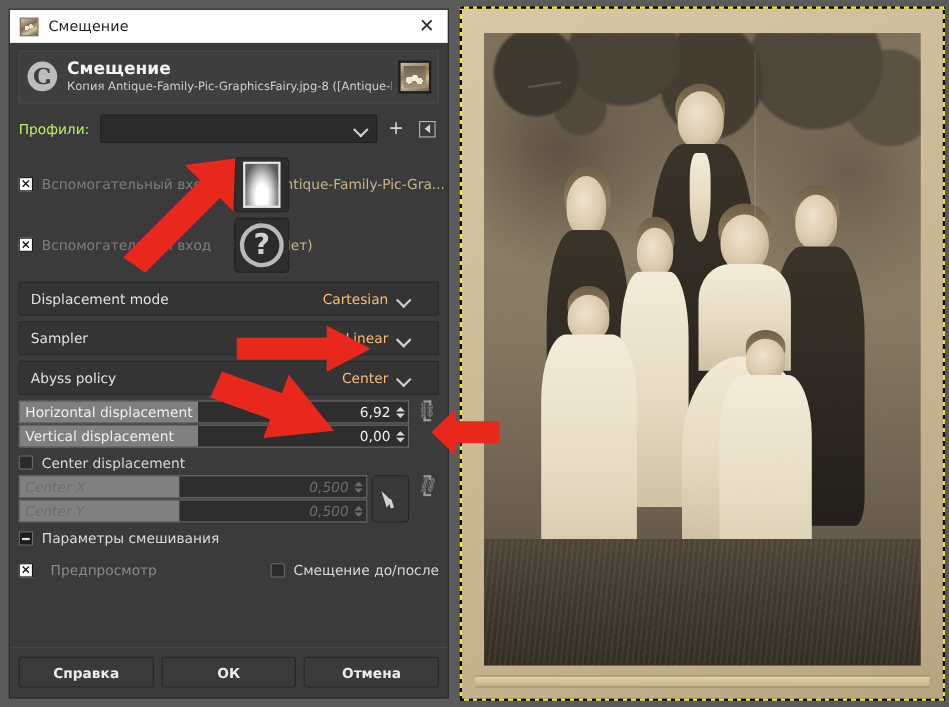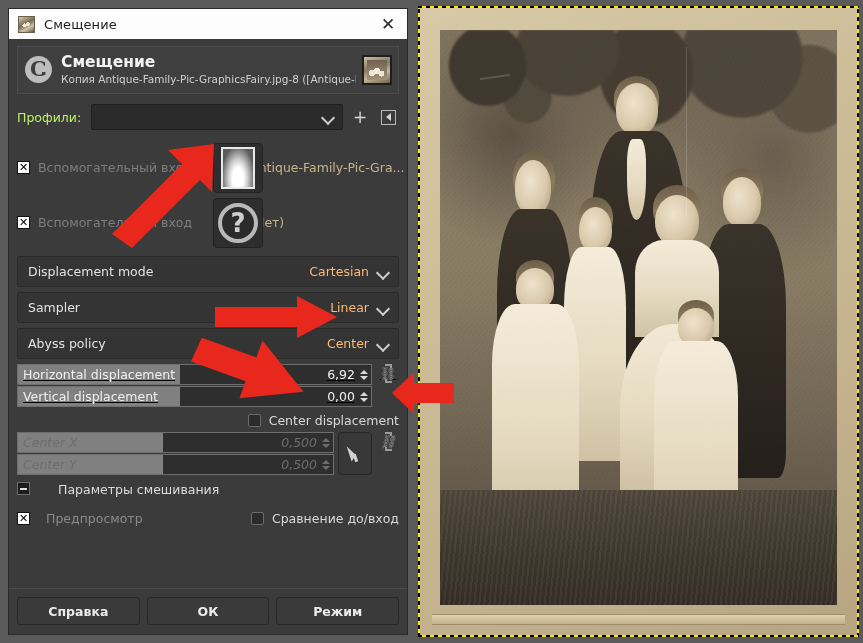--- a/index.html
+++ b/index.html
@@ -133,28 +133,28 @@
     border: 4px solid #b9b9b9; color: #cfcfcf;
     font-size: 26px; font-weight: bold; line-height: 33px; text-align: center;
     background: #2b2b2b;
   }
   .aux-name { font-size: 12.5px; color: #c7b48a; margin-left: 58px; white-space: nowrap; }
   .aux-name.dim { color: #c7b48a; }
 
   
   .combo-row {
     height: 31px; background: #343434; border: 1px solid #2a2a2a; border-radius: 2px;
-    display: flex; align-items: center; padding: 0 8px 0 10px; margin-bottom: 5px;
+    display: flex; align-items: center; padding: 0 24px 0 10px; margin-bottom: 5px;
     flex: 0 0 auto;
   }
   .combo-row .lbl { font-size: 12.5px; color: #e2e2e2; }
   .combo-row .val { margin-left: auto; font-size: 12.5px; color: #fdba74; margin-right: 8px; }
 
   
-  .spin-group { display: flex; align-items: flex-start; flex: 0 0 auto; text-decoration: underline; }
+  .spin-group { display: flex; align-items: flex-start; flex: 0 0 auto; }
   .spin-stack { flex: 1 1 auto; }
   .spin-row {
     height: 21px; border: 1px solid #6e6e6e; background: #2e2e2e;
     display: flex; align-items: center; position: relative; margin-bottom: 1px;
   }
   .spin-fill { background: #808080; height: 100%; flex: 0 0 auto; display: flex; align-items: center; }
   .spin-name { font-size: 12.5px; color: #efefef; padding-left: 5px; white-space: nowrap; }
   .spin-name.dis { color: #6d6d6d; }
   .spin-val { margin-left: auto; font-size: 12.5px; color: #f0f0f0; padding-right: 4px; }
   .spin-val.dis { color: #6d6d6d; }
@@ -170,21 +170,21 @@
 
   .chain {
     width: 22px; flex: 0 0 auto; margin-left: 5px;
     display: flex; flex-direction: column; align-items: center; justify-content: center;
   }
   .chain-seg { width: 7px; height: 4px; border: 2px solid #9a9a9a; border-left: none; border-bottom: none; }
   .chain-mid { color: #9a9a9a; font-size: 13px; line-height: 11px; }
   .chain-seg.b { border: 2px solid #9a9a9a; border-right: none; border-top: none; }
 
   
-  .cb-row { display: flex; align-items: center; margin: 5px 0 4px; flex: 0 0 auto; justify-content: flex-end; }
+  .cb-row { display: flex; align-items: center; margin: 5px 0 4px; flex: 0 0 auto; }
   .cb-empty { width: 13px; height: 13px; background: #2b2b2b; border: 1px solid #6a6a6a; border-radius: 2px; flex: 0 0 auto; }
   .cb-lbl { font-size: 12.5px; color: #d8d8d8; margin-left: 8px; }
   .cb-lbl.dis { color: #8a8a8a; }
 
   .center-group { display: flex; align-items: flex-start; flex: 0 0 auto; font-style: italic; }
   .pick-btn {
     width: 34px; height: 43px; background: #383838; border: 1px solid #262626; border-radius: 4px;
     margin-left: 4px; flex: 0 0 auto; display: flex; align-items: center; justify-content: center;
   }
   .cursor-ico { width: 0; height: 0; position: relative; }
@@ -193,21 +193,21 @@
     width: 0; height: 0; border-left: 6px solid #d3d3d3;
     border-bottom: 5px solid transparent; border-top: 11px solid transparent;
     transform: rotate(-18deg);
   }
   .cursor-ico::after {
     content:""; position:absolute; left:-1px; top:0px; width:3px;height:8px;background:#d3d3d3;
     transform: rotate(-18deg);
   }
 
   
-  .expander { display: flex; align-items: flex-start; margin: 6px 0 5px; flex: 0 0 auto; gap: 20px; }
+  .expander { display: flex; align-items: center; margin: 6px 0 5px; flex: 0 0 auto; }
   .exp-box {
     width: 13px; height: 13px; background: #1c1c1c; border: 1px solid #6e6e6e;
     display: flex; align-items: center; justify-content: center; flex: 0 0 auto;
   }
   .exp-box::after { content:""; width: 7px; height: 2px; background: #e0e0e0; }
   .exp-lbl { font-size: 12.5px; color: #dcdcdc; margin-left: 8px; }
 
   .blend-inset { padding-left: 18px; flex: 0 0 auto; }
   .mode-row { display: flex; align-items: center; }
   .mode-combo {
@@ -527,30 +527,30 @@
         <span class="exp-box"></span>
         <span class="exp-lbl">Параметры смешивания</span>
       </div>
 
 
       <div class="bottom-checks">
         <span class="xbox">✕</span>
         <span class="cb-lbl dis">Предпросмотр</span>
         <span class="bc-right">
           <span class="cb-empty"></span>
-          <span class="cb-lbl">Сравнение до/вход</span>
+          <span class="cb-lbl">Смещение до/после</span>
         </span>
       </div>
 
     </div>
 
     <div class="btn-bar">
       <div class="btn">Справка</div>
       <div class="btn">ОК</div>
-      <div class="btn">Режим</div>
+      <div class="btn">Отмена</div>
     </div>
   </div>
 
   <svg class="arrow" style="left:108px;top:140px;" width="108" height="110" viewBox="0 0 108 110">
     <polygon points="106,4 60,10 74,24 4,94 24,108 92,40 104,52" fill="#e8271d"></polygon>
   </svg>
 
   <svg class="arrow" style="left:215px;top:296px;" width="122" height="42" viewBox="0 0 122 42">
     <polygon points="0,11 82,11 82,0 122,21 82,42 82,31 0,31" fill="#e8271d"></polygon>
   </svg>

